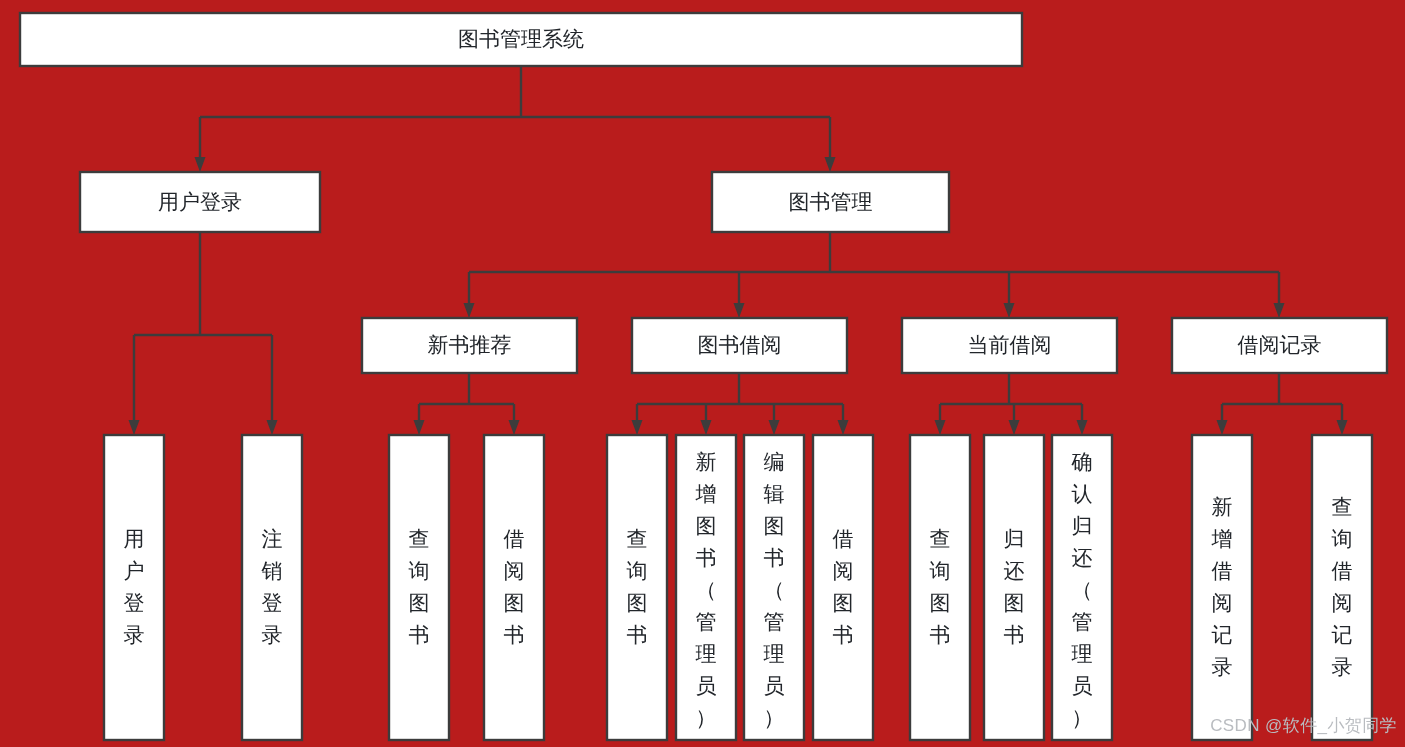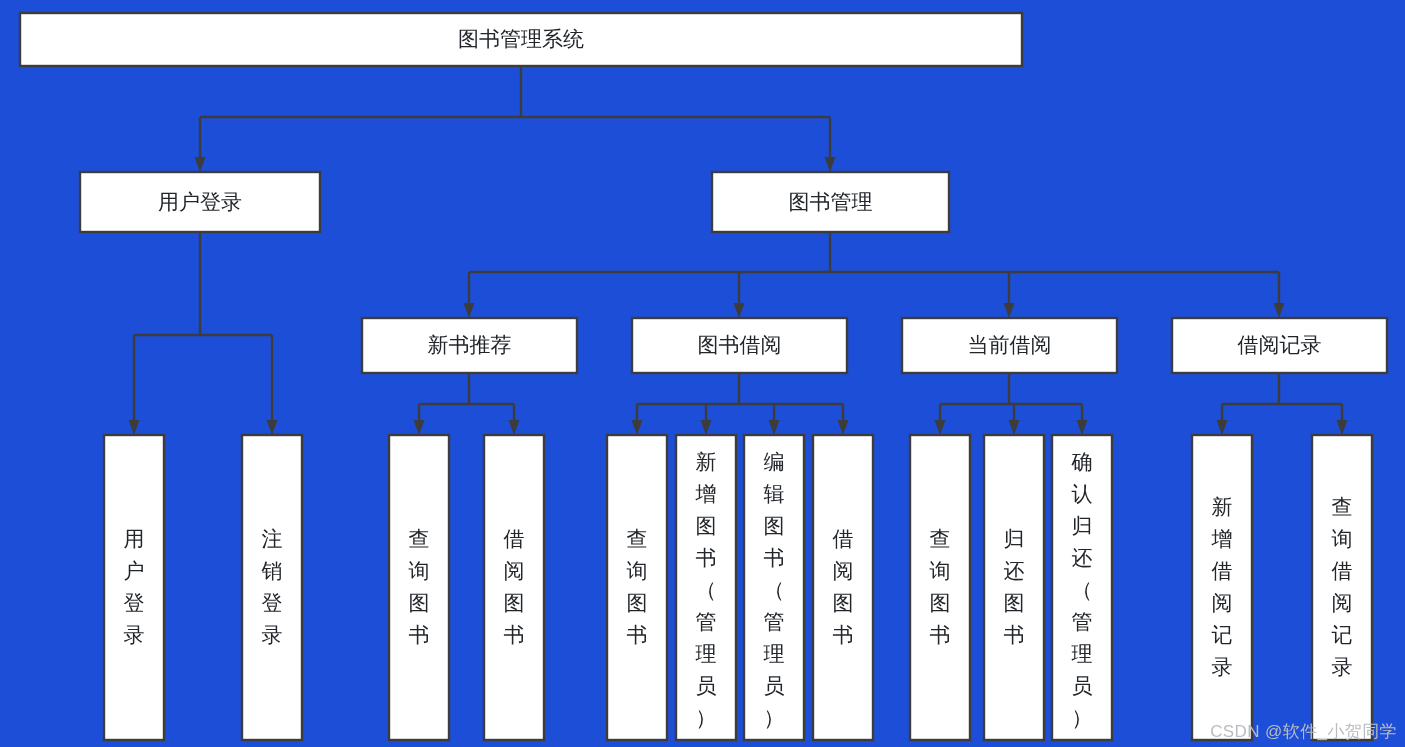--- a/index.html
+++ b/index.html
@@ -10,21 +10,21 @@
   body {
     width: 1405px;
     height: 747px;
     font-family: "Liberation Sans", "DejaVu Sans", sans-serif;
     overflow: hidden;
   }
   #diagram-root {
     position: relative;
     width: 1405px;
     height: 747px;
-    background: #1d4ed8;
+    background: #b91c1c;
   }
   svg.diagram-canvas {
     position: absolute;
     left: 0;
     top: 0;
     width: 1405px;
     height: 747px;
     display: block;
   }
   .node-box {
@@ -51,21 +51,21 @@
     fill: none;
     stroke-linecap: butt;
   }
   .connector-arrow {
     fill: #3c3c3c;
     stroke: none;
   }
   .watermark-text {
     position: absolute;
     right: 8px;
-    bottom: 4px;
+    bottom: 10px;
     font-family: "Liberation Sans", "DejaVu Sans", sans-serif;
     font-size: 17px;
     color: #b9bcc0;
     white-space: nowrap;
     letter-spacing: 0.4px;
     user-select: none;
   }
 </style>
 </head>
 <body>

